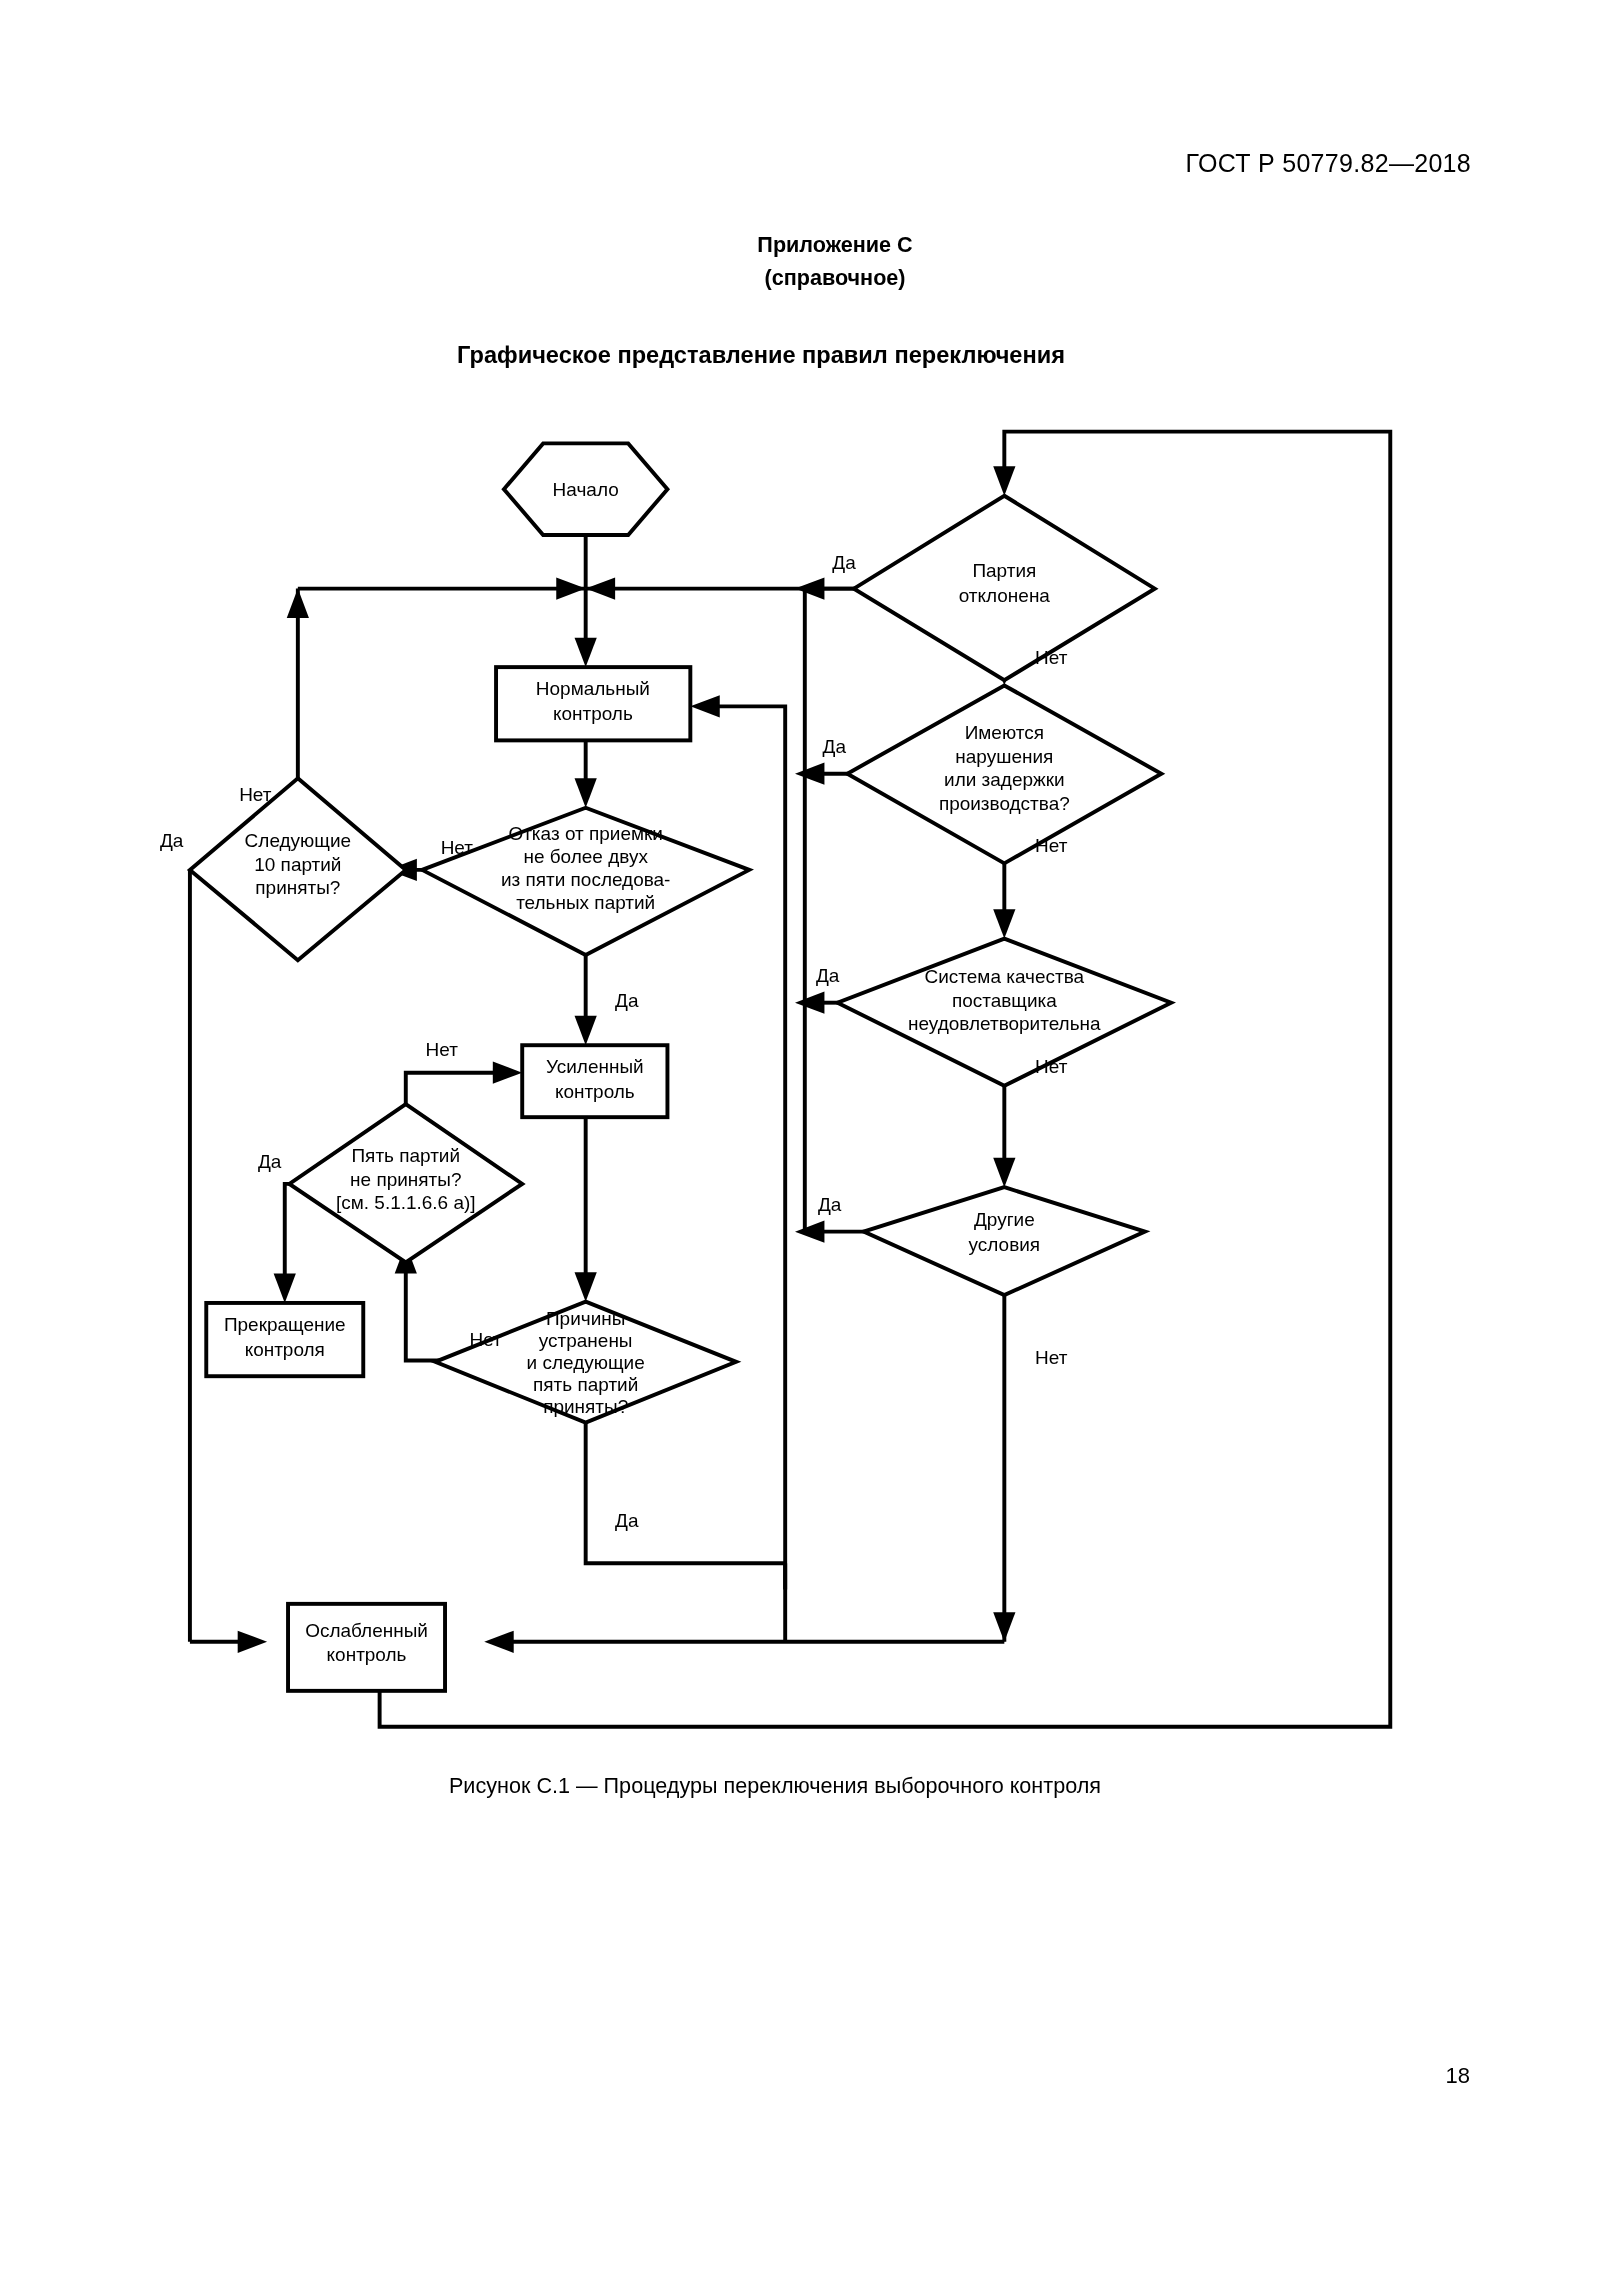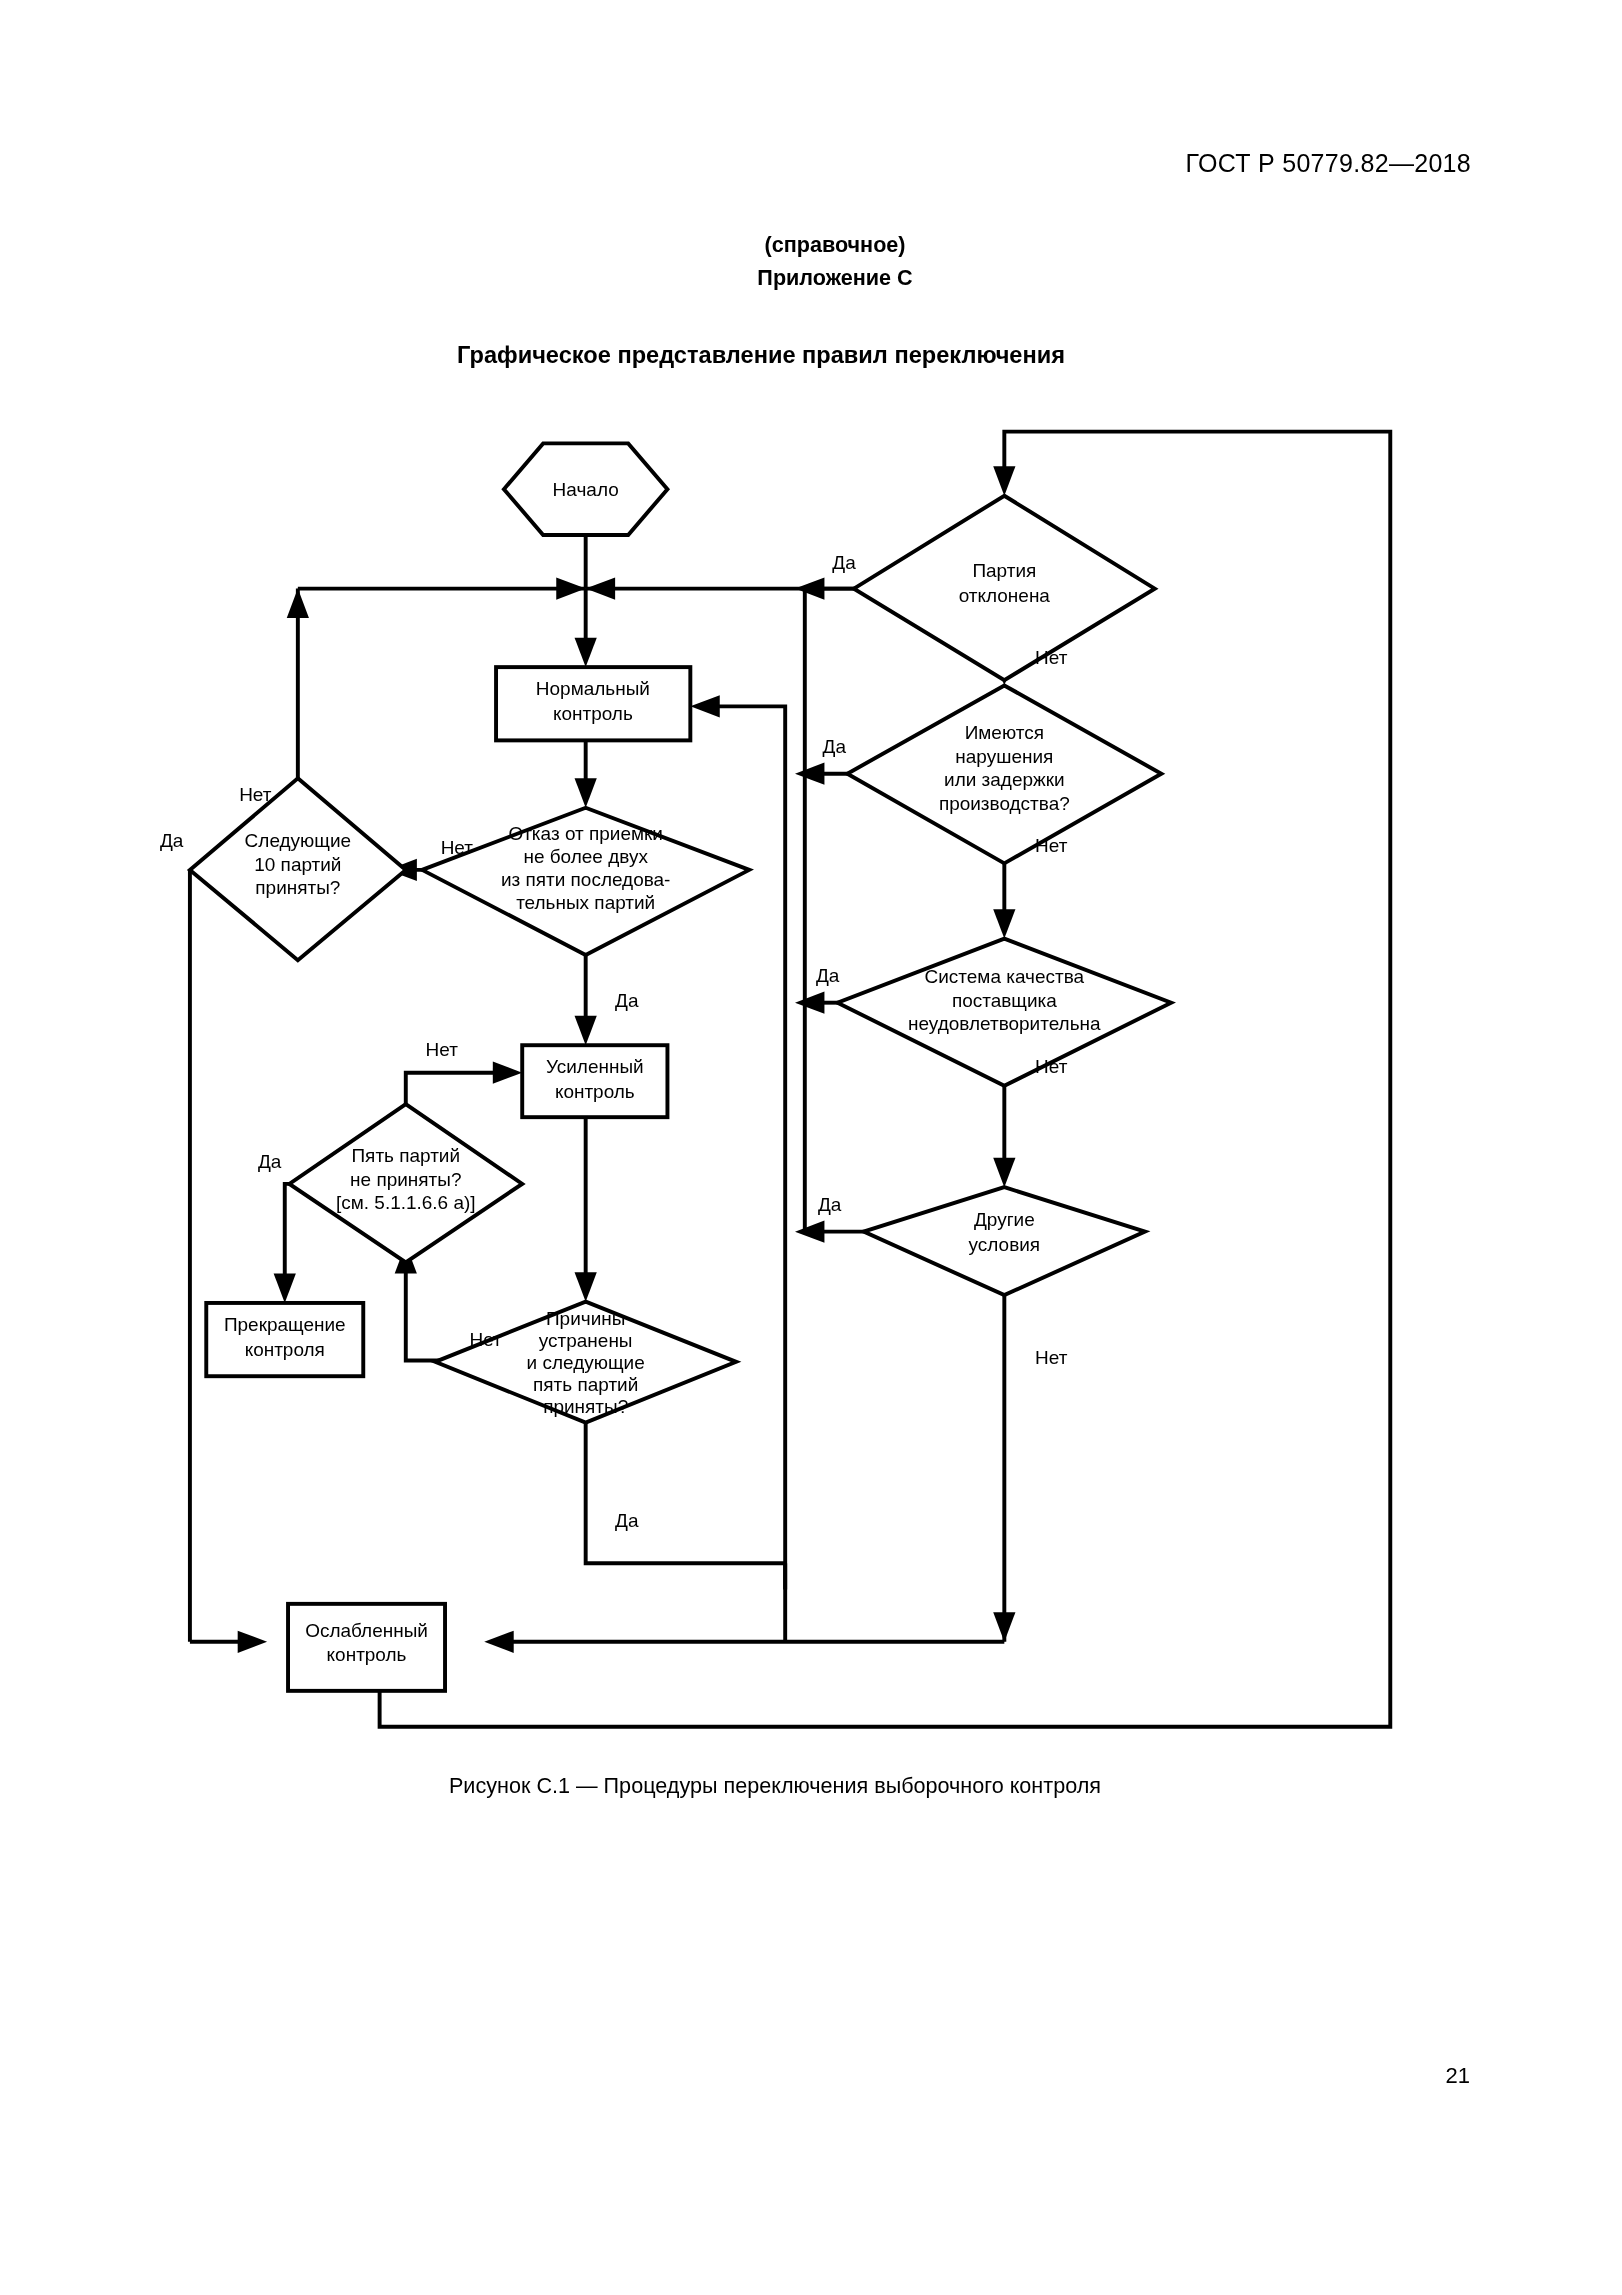--- a/index.html
+++ b/index.html
@@ -105,22 +105,22 @@
     stroke-linejoin: miter;
   }
   .arrowhead { fill: #000000; }
 </style>
 </head>
 <body>
 
 <div class="page-header">ГОСТ Р 50779.82—2018</div>
 
 <div class="annex-block">
+  <div class="annex-line">Приложение С</div>
   <div class="annex-line">(справочное)</div>
-  <div class="annex-line">Приложение С</div>
 </div>
 
 <div class="section-title">Графическое представление правил переключения</div>
 
 <div class="figure-area">
 <svg width="1394" height="1341" viewBox="0 0 2130 2050" xmlns="http://www.w3.org/2000/svg">
 
   <g>
 
     <path class="conn" d="M 745 120 L 745 270"></path>
@@ -317,14 +317,14 @@
     <text class="edge-label" x="592" y="1428" text-anchor="middle">Нет</text>
 
     <text class="edge-label" x="790" y="1705" text-anchor="start">Да</text>
   </g>
 
 </svg>
 </div>
 
 <div class="fig-caption">Рисунок С.1 — Процедуры переключения выборочного контроля</div>
 
-<div class="page-number">21</div>
+<div class="page-number">18</div>
 
 
 </body></html>

